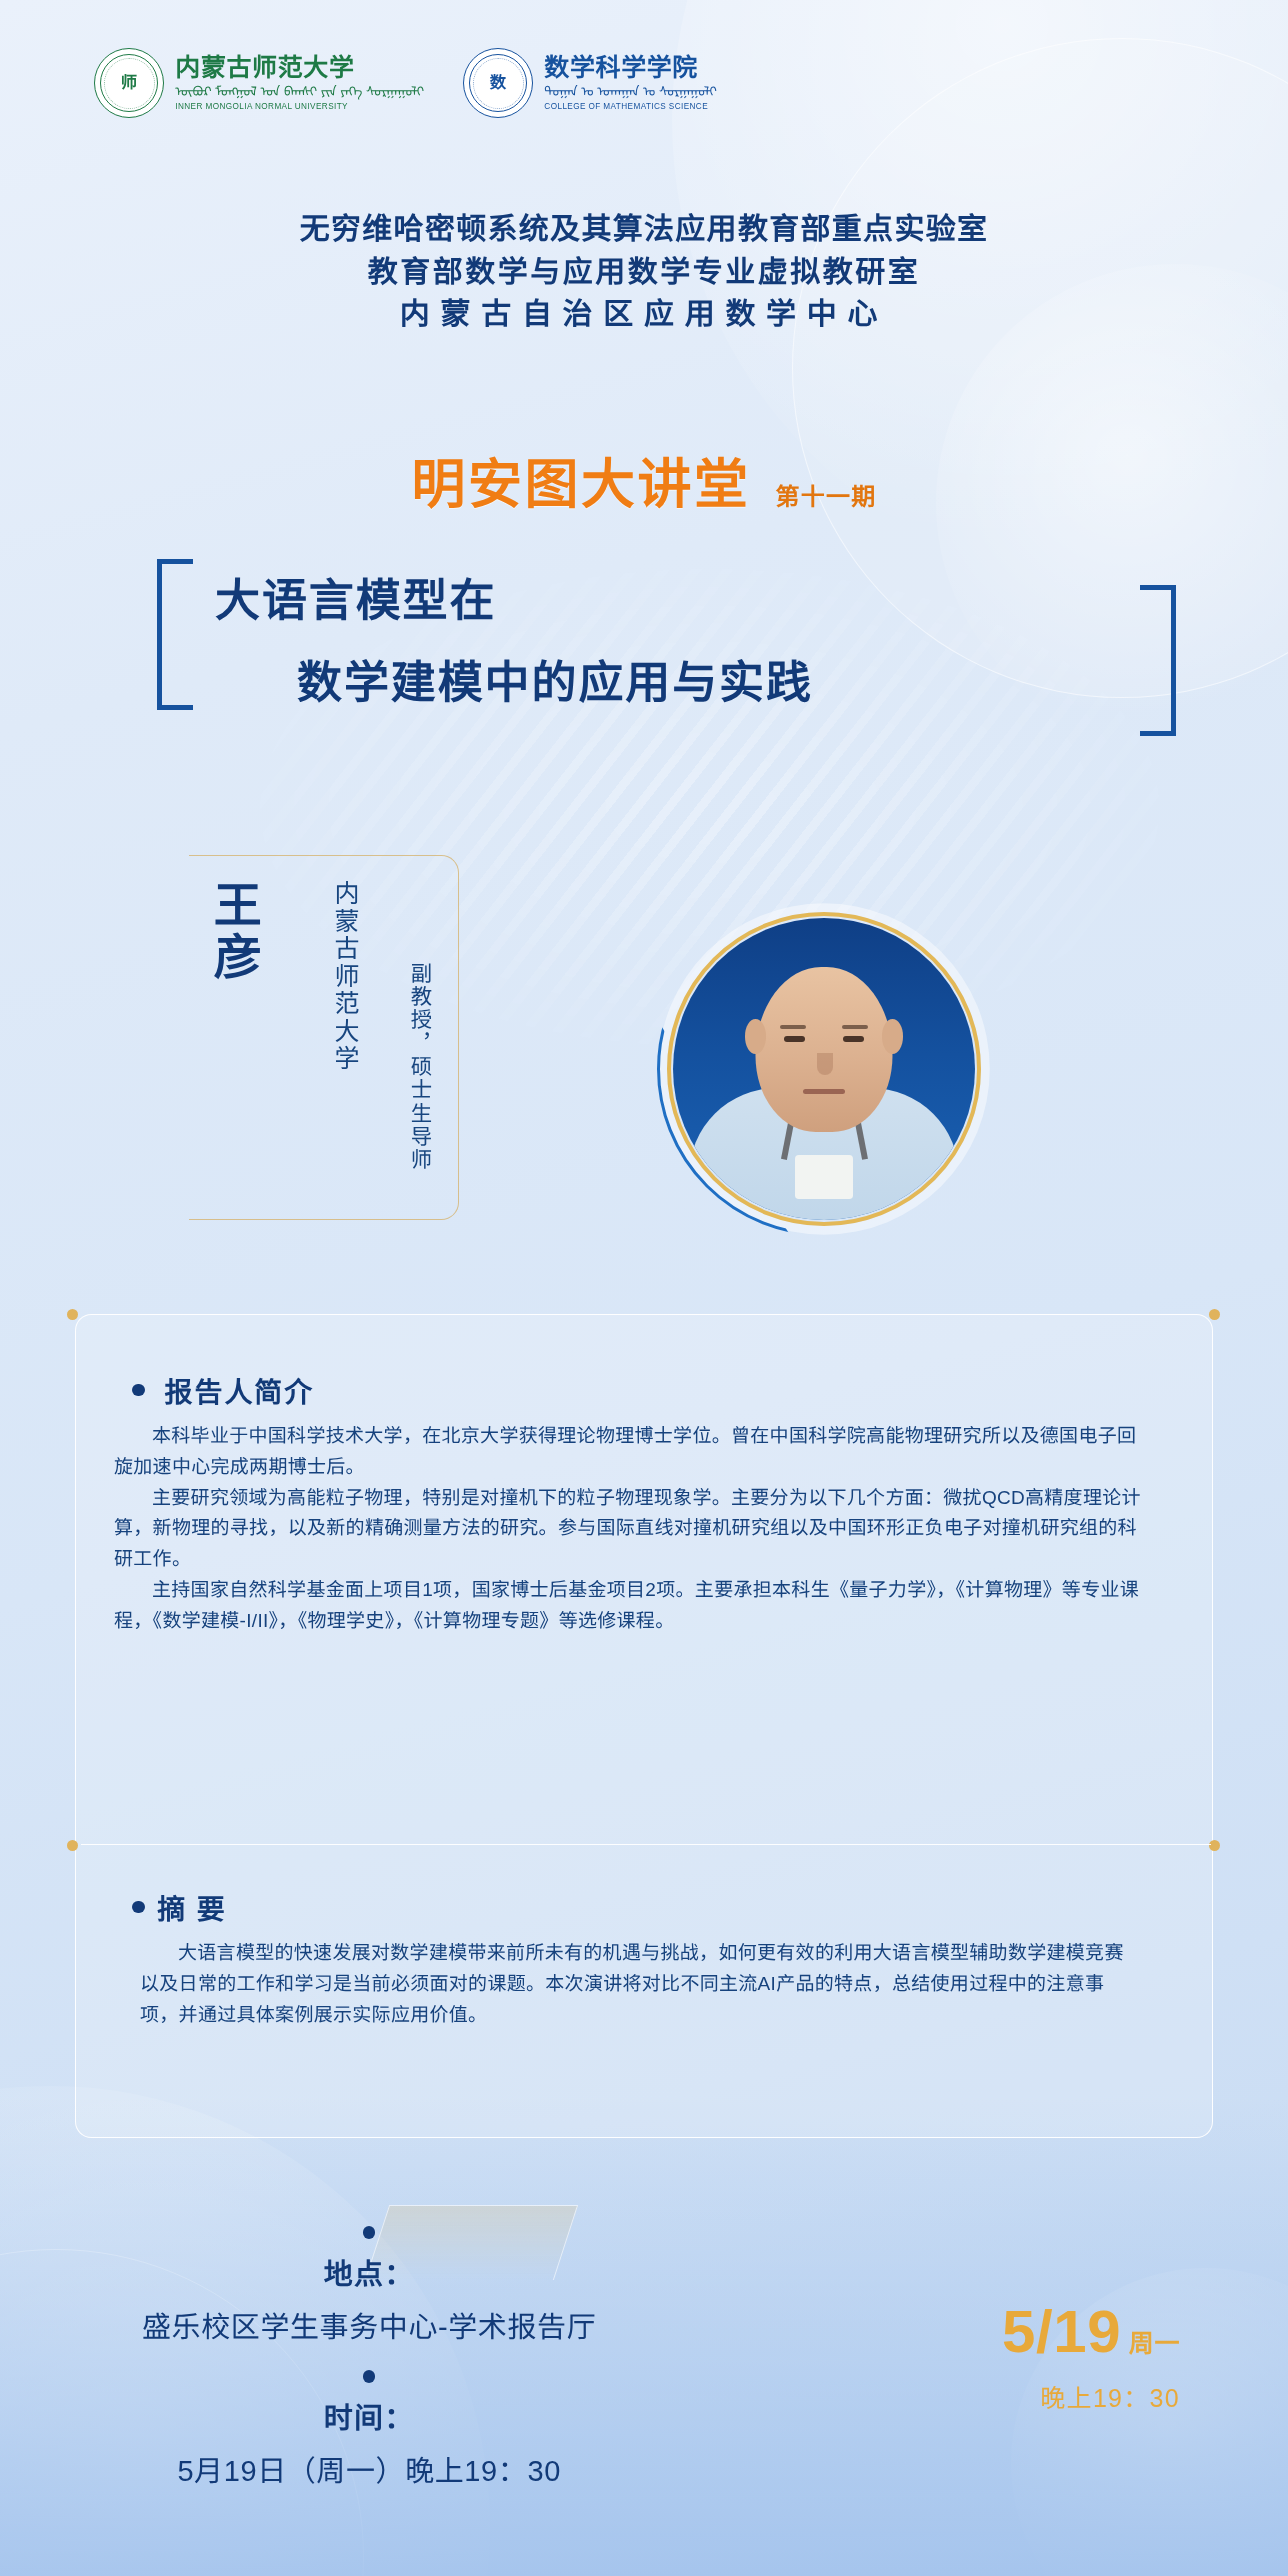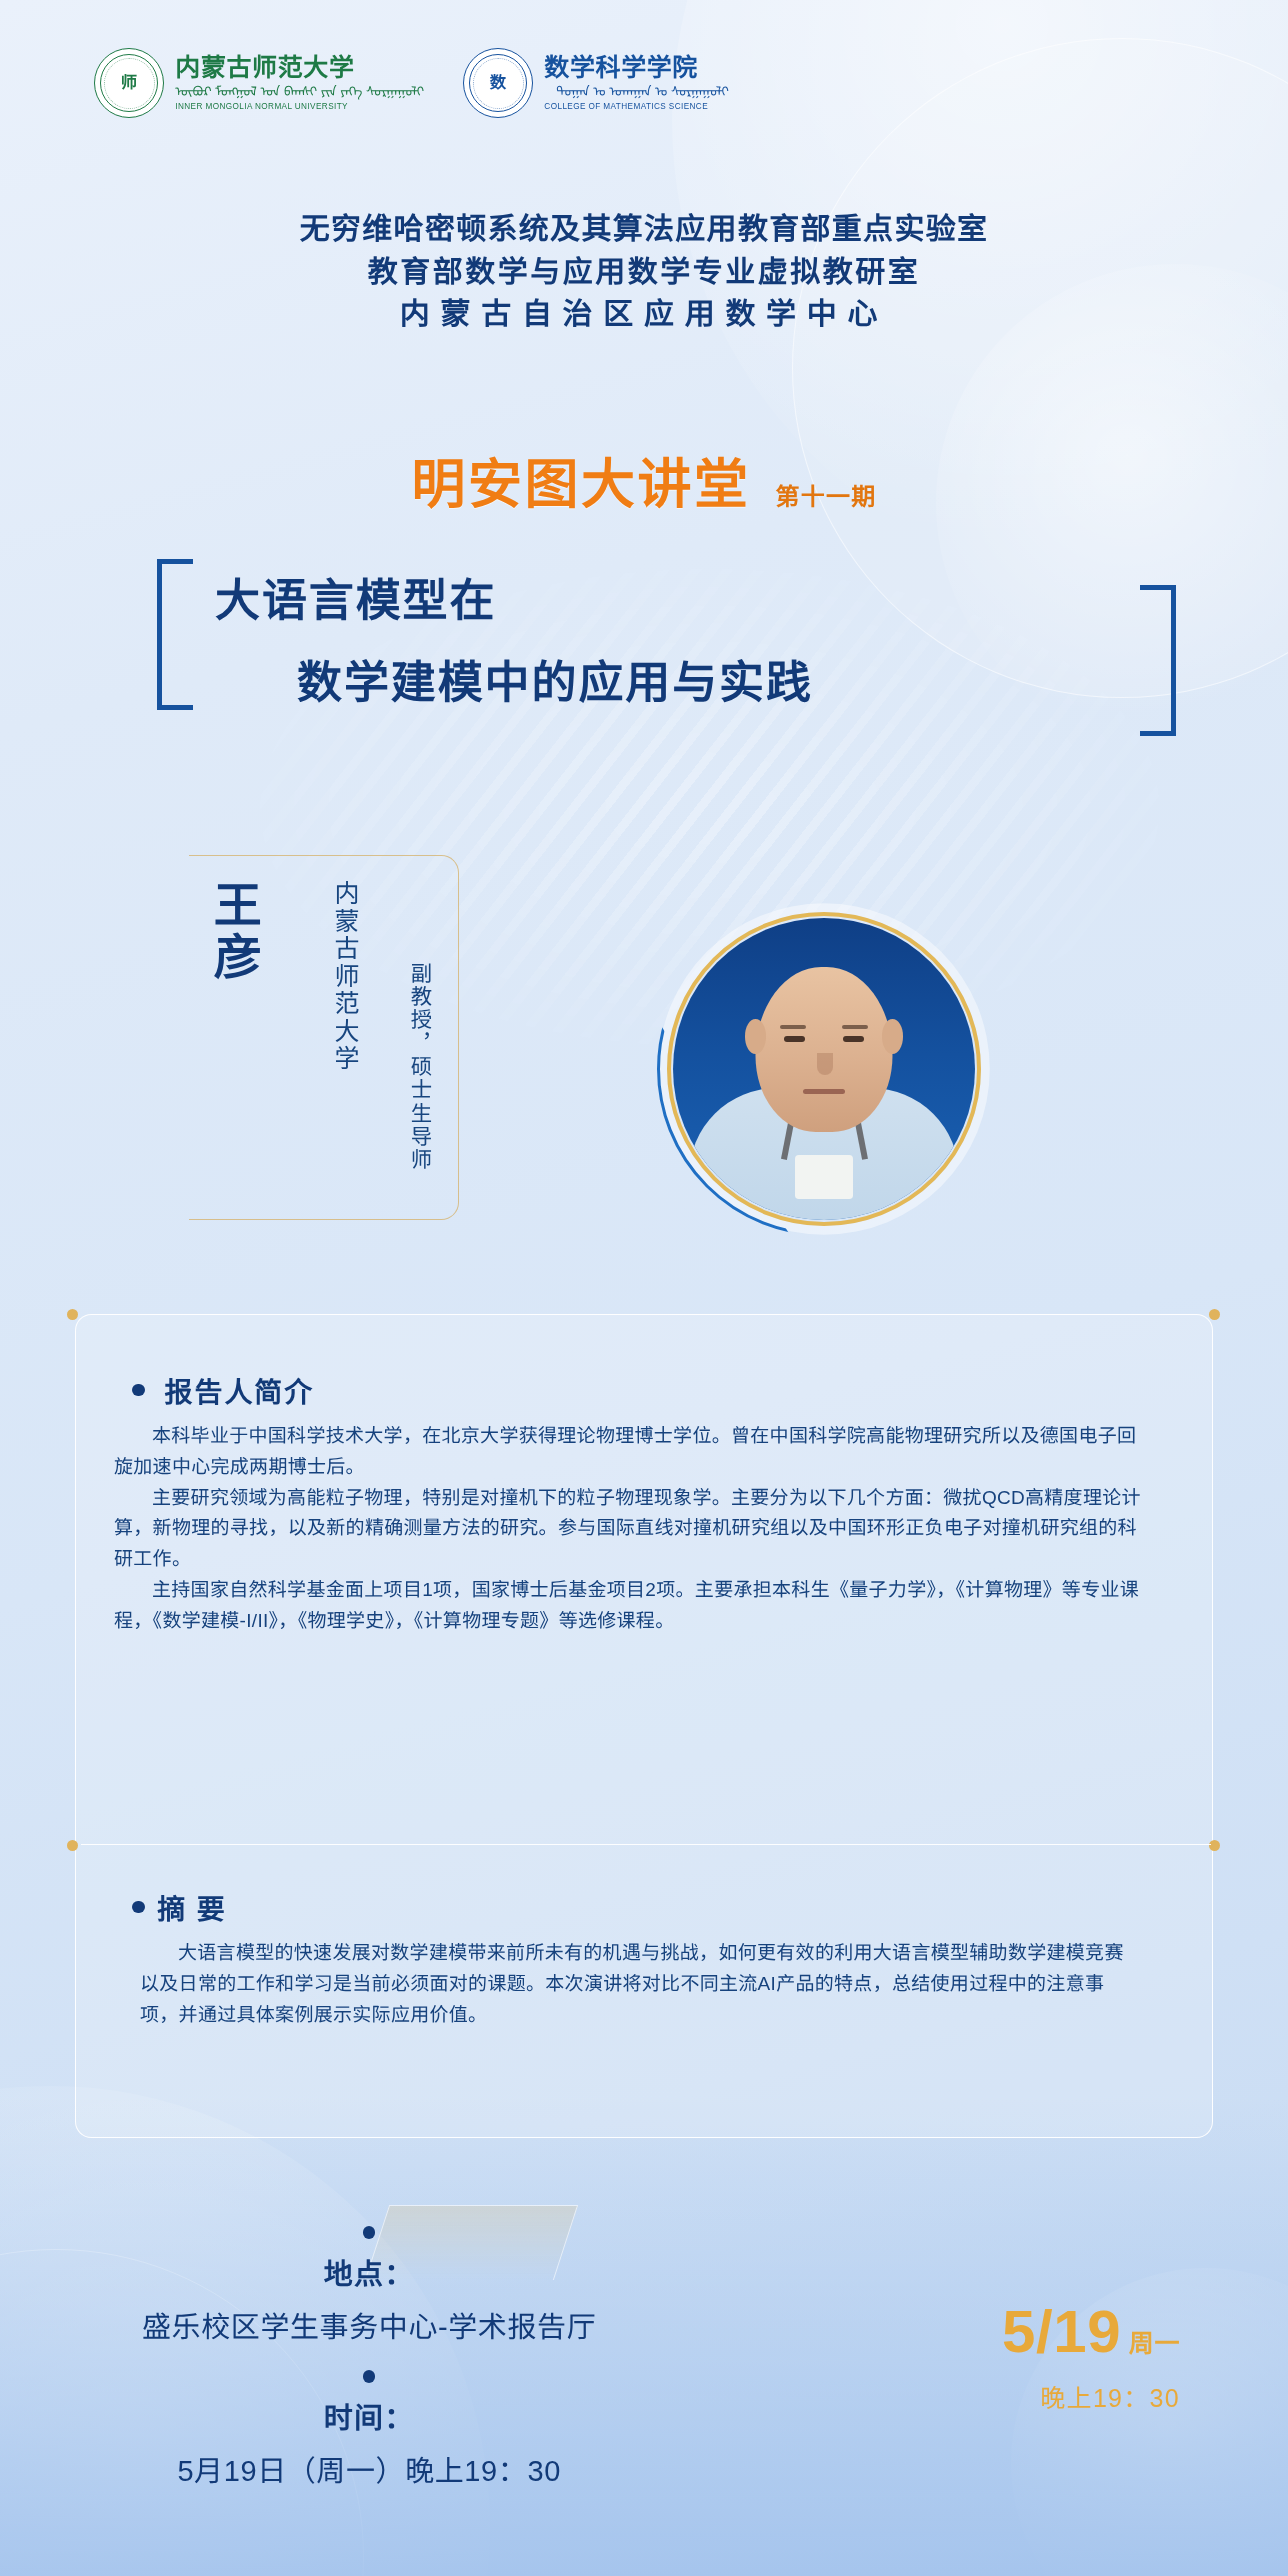--- a/index.html
+++ b/index.html
@@ -131,21 +131,21 @@
     letter-spacing: 0.6px;
   }
   .logo-cn.green { color: #1e7a46; }
   .logo-cn.blue { color: #16529e; }
   .logo-mn {
     font-size: 13.2px;
     margin-top: 3.8px;
     letter-spacing: 1.3px;
   }
   .logo-mn.green { color: #1e7a46; }
-  .logo-mn.blue { color: #16529e; margin-left: 12px; }
+  .logo-mn.blue { color: #16529e; }
   .logo-en {
     font-size: 8.2px;
     margin-top: 4.4px;
     letter-spacing: 0.4px;
   }
   .logo-en.green { color: #1e7a46; }
   .logo-en.blue { color: #16529e; }
 
   
   .org-lines {

